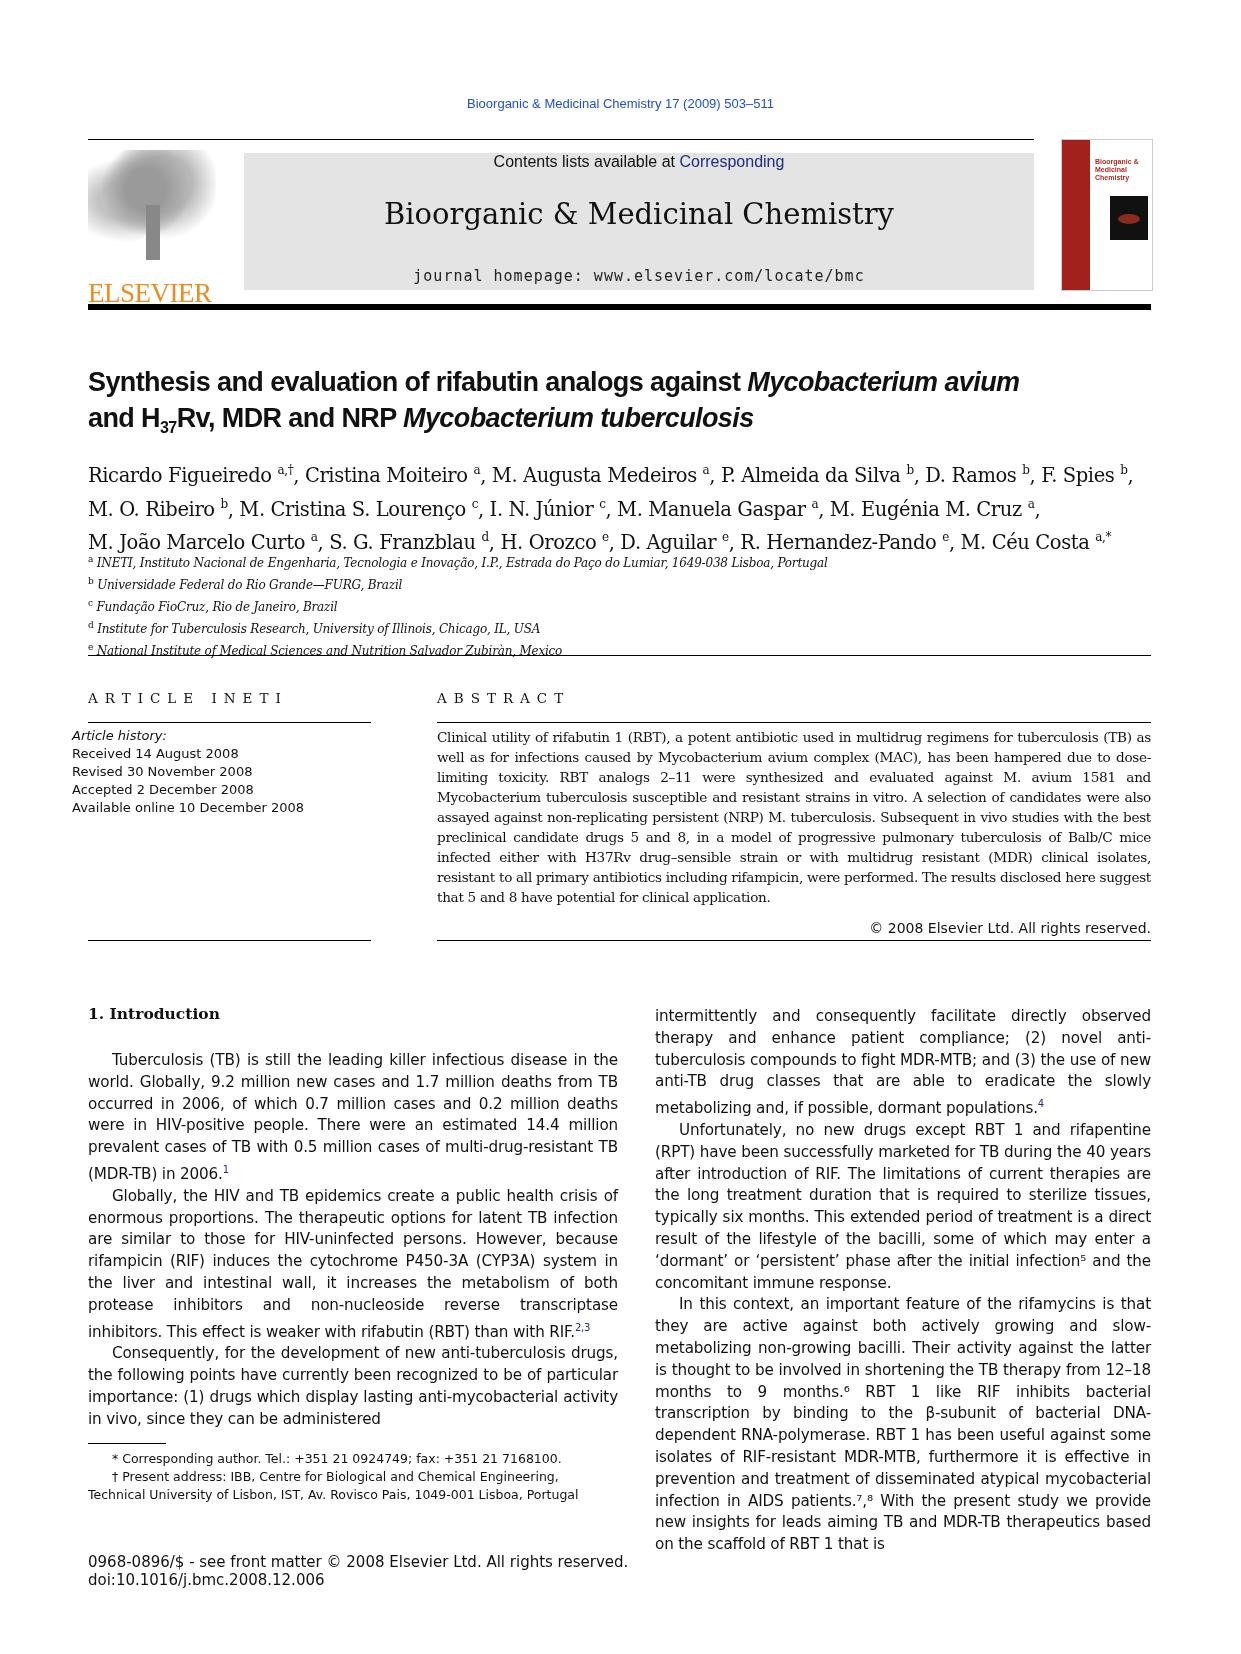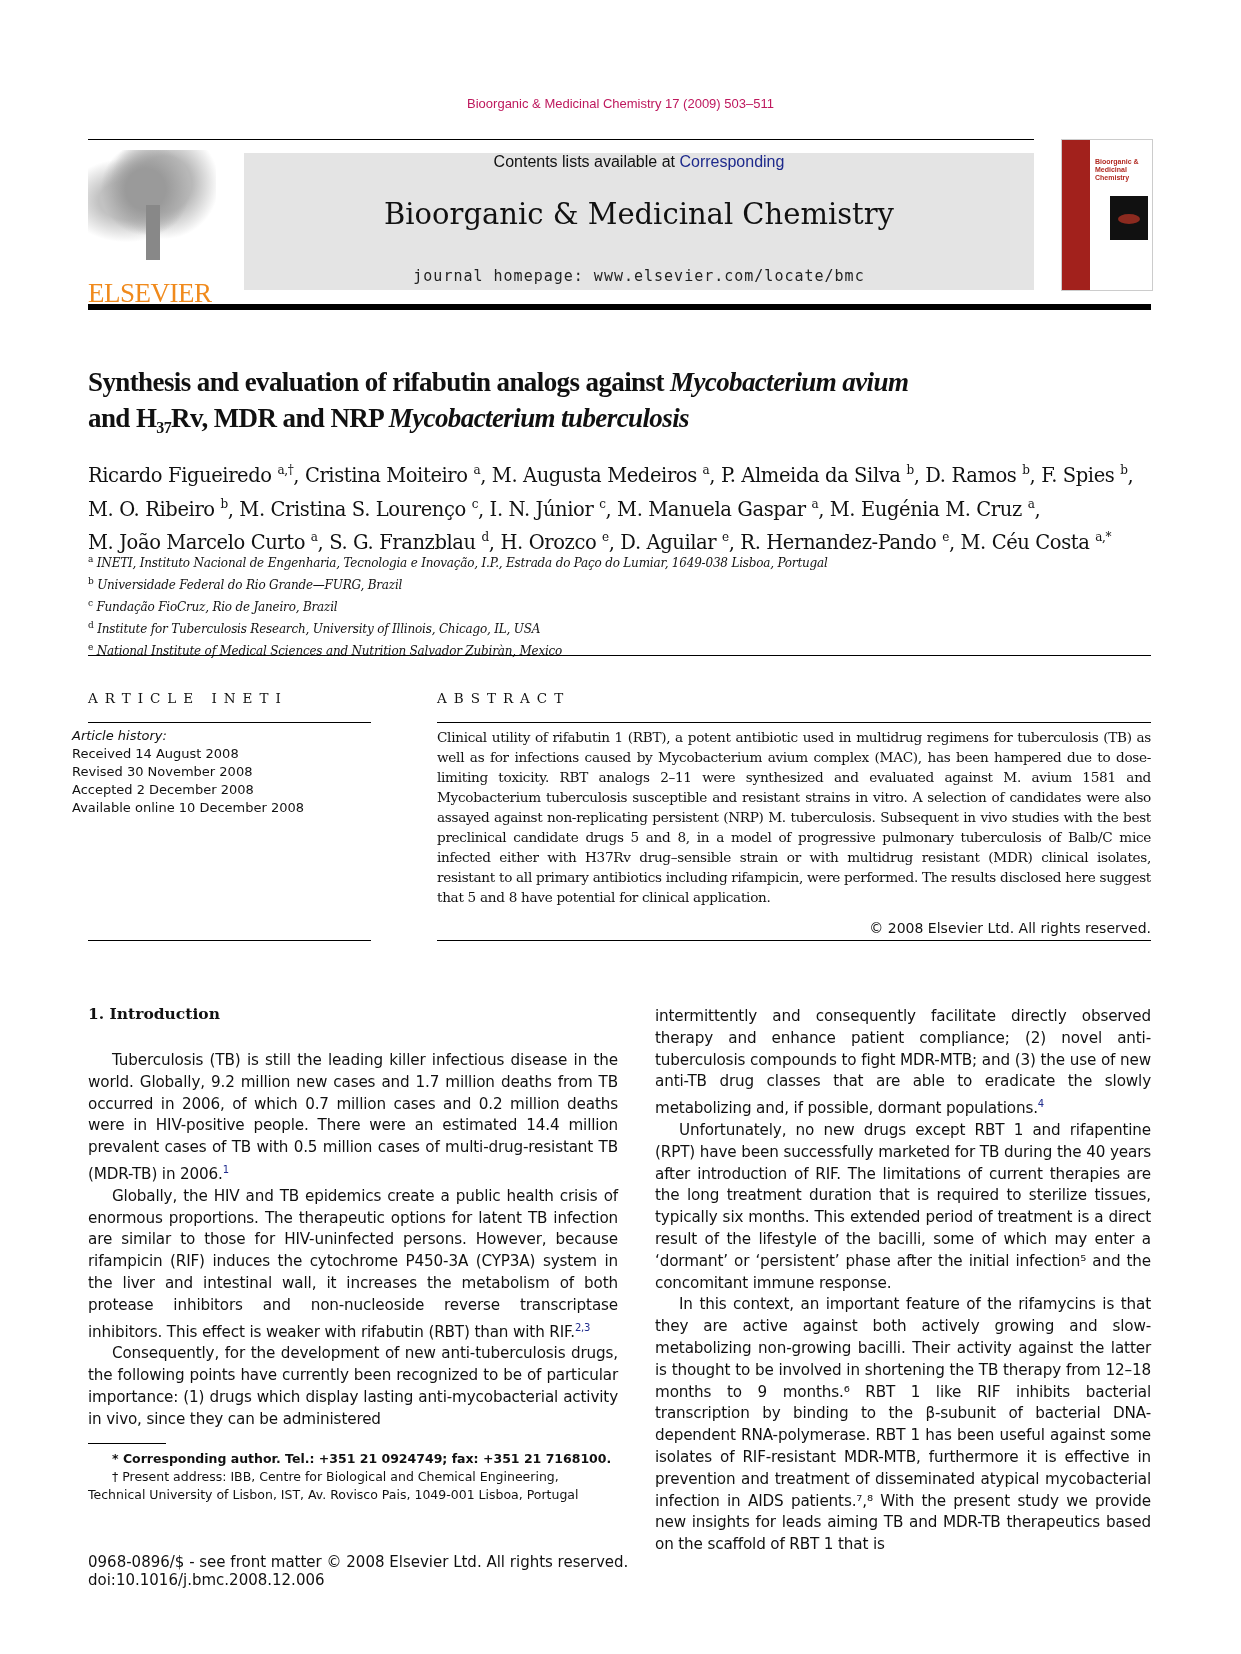--- a/index.html
+++ b/index.html
@@ -1,39 +1,39 @@
 <!DOCTYPE html>
 <html><head>
 <meta charset="utf-8">
 <style>
   html, body { margin:0; padding:0; background:#fff; }
   body { width:1241px; height:1654px; position:relative; overflow:hidden; font-family:"DejaVu Serif", serif; color:#111; }
   .abs { position:absolute; }
-  .running-head { left:0; width:1241px; top:96px; text-align:center; font-family:"Liberation Sans", sans-serif; font-size:13px; color:#be185d; }
+  .running-head { left:0; width:1241px; top:96px; text-align:center; font-family:"Liberation Sans", sans-serif; font-size:13px; color:#1d4ed8; }
   .rule-top { left:88px; top:139px; width:946px; height:1px; background:#000; }
   .elsevier-logo { left:88px; top:150px; width:130px; height:142px; }
   .tree { width:128px; height:112px; background:
       radial-gradient(ellipse at 45% 35%, #9a9a9a 0 20%, transparent 45%),
       radial-gradient(ellipse at 60% 30%, #b8b8b8 0 25%, transparent 50%),
       radial-gradient(ellipse at 30% 45%, #c2c2c2 0 22%, transparent 48%);
       position:relative; }
   .tree::after { content:""; position:absolute; left:58px; top:55px; width:14px; height:55px; background:#888; }
   .elsevier-word { font-family:"Liberation Serif", serif; color:#f08a1c; font-size:27px; letter-spacing:-0.5px; margin-top:16px; }
   .banner { left:244px; top:153px; width:790px; height:137px; background:#e4e4e4; }
   .banner .contents { position:absolute; top:0; width:100%; text-align:center; font-family:"Liberation Sans", sans-serif; font-size:16px; top:0px; }
   .banner .contents .sd { color:#1e2a8c; }
   .banner .journal-title { position:absolute; top:44px; width:100%; text-align:center; font-family:"DejaVu Serif", serif; font-size:29px; color:#111; }
   .banner .homepage { position:absolute; top:114px; width:100%; text-align:center; font-family:"DejaVu Sans Mono", monospace; font-size:15px; letter-spacing:1px; color:#222; }
   .cover { left:1061px; top:139px; width:90px; height:150px; background:#fff; border:1px solid #ccc; }
   .cover .spine { position:absolute; left:0; top:0; width:28px; height:150px; background:#a2211c; }
   .cover .ctitle { position:absolute; left:33px; top:18px; width:55px; font-family:"Liberation Sans", sans-serif; font-size:7px; font-weight:bold; color:#b12a22; line-height:8px; }
   .cover .cimg { position:absolute; left:48px; top:56px; width:38px; height:44px; background:#111; }
   .cover .cimg::after { content:""; position:absolute; left:8px; top:18px; width:22px; height:10px; border-radius:50%; background:#8b2a1f; }
   .rule-thick { left:88px; top:304px; width:1063px; height:6px; background:#000; }
-  .title { left:88px; top:364px; width:1063px; font-family:Liberation Serif, serif; font-weight:bold; font-size:27px; line-height:36px; letter-spacing:-0.6px; }
+  .title { left:88px; top:364px; width:1063px; font-family:Liberation Sans, sans-serif; font-weight:bold; font-size:27px; line-height:36px; letter-spacing:-0.6px; }
   .authors { left:88px; top:456px; width:1063px; font-family:"DejaVu Serif", serif; font-size:19.5px; line-height:28px; letter-spacing:-0.4px; }
   .authors sup { font-size:12px; }
   .affils { left:88px; top:550px; width:1063px; font-family:"DejaVu Serif", serif; font-style:italic; font-size:12px; line-height:18px; letter-spacing:-0.2px; }
   .affils sup { font-style:normal; font-size:9px; }
   .rule-mid { left:88px; top:655px; width:1063px; height:1px; background:#000; }
   .ai-head { left:88px; top:690px; font-family:"DejaVu Serif", serif; font-size:13.5px; letter-spacing:7px; }
   .ab-head { left:437px; top:690px; font-family:"DejaVu Serif", serif; font-size:13.5px; letter-spacing:7px; }
   .ai-rule { left:88px; top:722px; width:283px; height:1px; background:#000; }
   .ab-rule { left:437px; top:722px; width:714px; height:1px; background:#000; }
   .history { left:72px; top:727px; font-family:"DejaVu Sans", sans-serif; font-size:13px; line-height:18px; }
@@ -44,21 +44,21 @@
   .ab-rule-b { left:437px; top:940px; width:714px; height:1px; background:#000; }
   .col { font-family:"DejaVu Sans", sans-serif; font-size:15.2px; line-height:21.8px; text-align:justify; letter-spacing:-0.15px; }
   .col p { margin:0; text-indent:24px; }
   .col sup { font-size:10px; color:#1e2a8c; }
   .left-col { left:88px; top:1050px; width:530px; }
   .right-col { left:655px; top:1006px; width:496px; }
   .right-col p.first { text-indent:0; }
   .sec-head { left:88px; top:1004px; font-family:"DejaVu Serif", serif; font-weight:bold; font-size:15.5px; }
   .fn-rule { left:88px; top:1443px; width:78px; height:1px; background:#000; }
   .footnotes { left:88px; top:1450px; width:530px; font-family:"DejaVu Sans", sans-serif; font-size:12.5px; line-height:18px; }
-  .footnotes .indent { padding-left:24px;font-weight:bold; }
+  .footnotes .indent { padding-left:24px; }
   .footnotes a { color:#1e2a8c; text-decoration:none; }
   .front-matter { left:88px; top:1553px; font-family:"DejaVu Sans", sans-serif; font-size:15px; line-height:18px; }
 </style>
 </head>
 <body>
 
 <div class="abs running-head">Bioorganic &amp; Medicinal Chemistry 17 (2009) 503–511</div>
 <div class="abs rule-top"></div>
 
 <div class="abs elsevier-logo">

